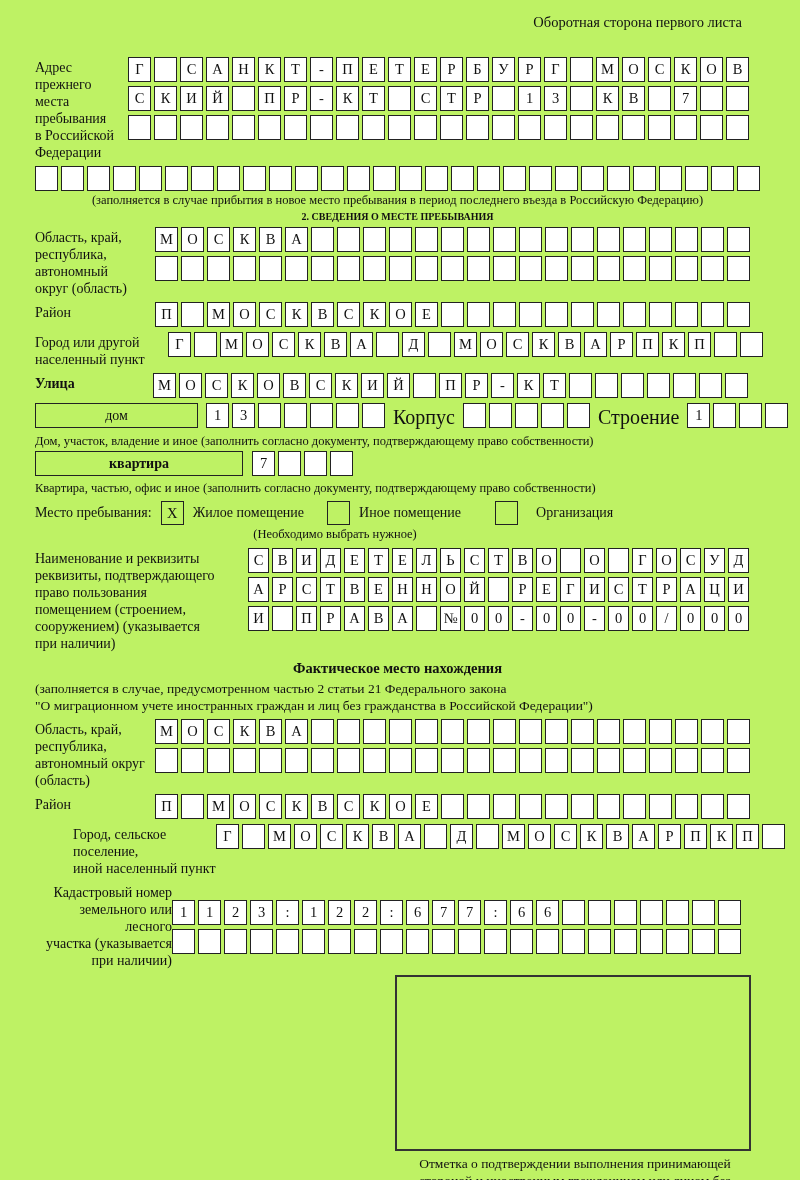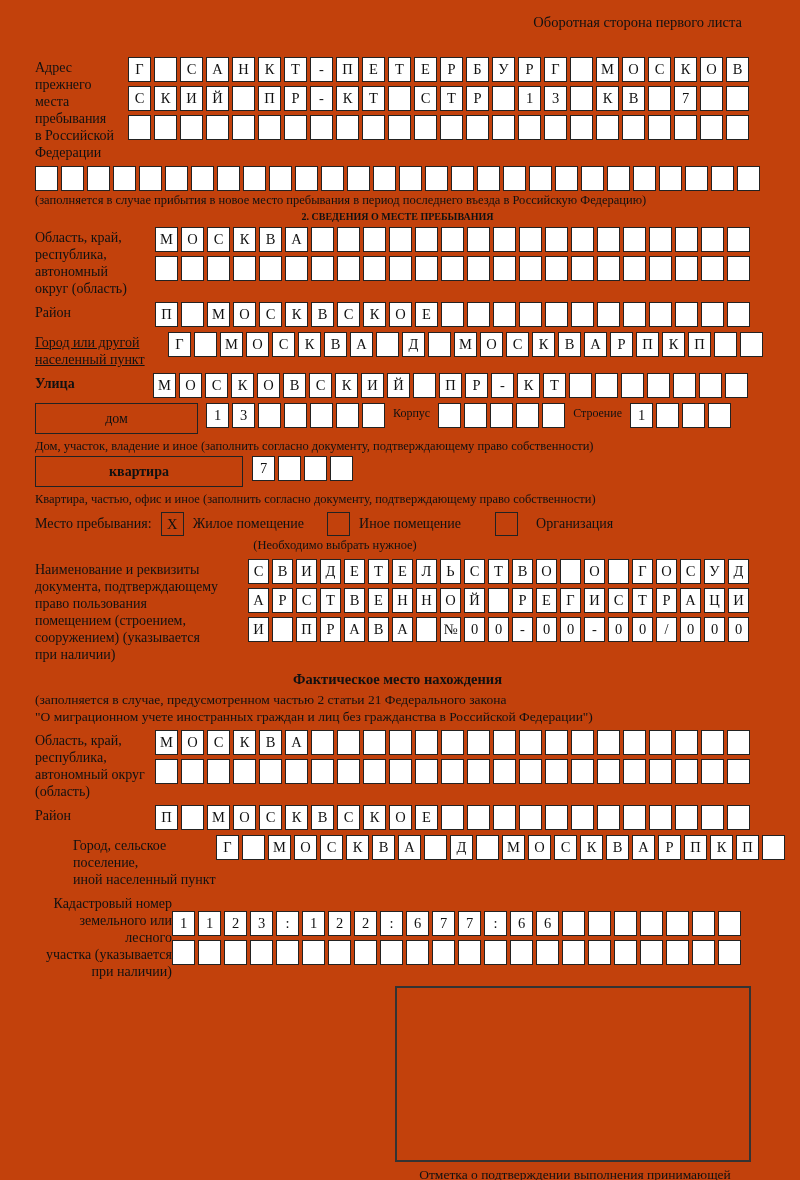--- a/index.html
+++ b/index.html
@@ -1,57 +1,57 @@
 <!DOCTYPE html>
 <html><head>
 <meta charset="utf-8">
 <style>
   * { margin:0; padding:0; box-sizing:border-box; }
   body { background:#fff; }
   .page {
-    width:800px; height:1180px; background:#c2410c;
+    width:800px; height:1180px; background:#bef264;
     font-family:"Liberation Serif", serif; color:#111;
     padding:14px 40px 0 35px; position:relative; overflow:hidden;
   }
   .top-note { text-align:right; font-size:14.5px; padding-right:18px; }
 
   .frow { display:flex; align-items:flex-start; margin-bottom:5px; }
   .label { font-size:14px; line-height:17px; flex:0 0 auto; padding-top:2px; }
   .lw93  { flex-basis:93px; }
   .lw120 { flex-basis:120px; }
-  .lw133 { flex-basis:133px;text-decoration:underline; }
+  .lw133 { flex-basis:133px; }
   .lw118 { flex-basis:118px;font-weight:bold; }
   .lw213 { flex-basis:213px; }
   .lw143 { flex-basis:143px;margin-left:38px; }
   .lw137 { flex-basis:137px;text-align:right; }
 
   .rows > .cells { margin-bottom:4px; }
   .rows > .cells:last-child { margin-bottom:0; }
 
   .cells { display:flex; gap:3px; flex:0 0 auto; }
   .cell {
     width:23px; height:25px; border:1.7px solid #222;
     display:flex; align-items:center; justify-content:center;
     font-size:14.5px; flex:0 0 auto; background:#fff;
   }
   .cells-sm .cell { width:21px; }
 
   .caption { font-size:12.5px; line-height:14px; margin:2px 0 3px 0; }
-  .center { }
+  .center { text-align:center; }
   .section-title { text-align:center; font-weight:bold; font-size:10px; margin:4px 0 5px 0; }
   .sub-title { text-align:center; font-weight:bold; font-size:14.5px; margin:8px 0 3px 0; }
   .note-line { font-size:13.5px; line-height:17px; }
 
   .wide-box {
-    height:31px; border:1.7px solid #222; display:flex;
+    height:25px; border:1.7px solid #222; display:flex;
     align-items:center; justify-content:center; font-size:14px; flex:0 0 auto;
   }
   .dom-box { width:163px; margin-right:8px; }
   .apt-box { width:208px; margin-right:9px;font-weight:bold; }
-  .inline-label { font-size:12px; margin:3px 8px 0 8px; flex:0 0 auto; }
+  .inline-label { font-size:20px; margin:3px 8px 0 8px; flex:0 0 auto; }
 
   .cb-row { display:flex; align-items:center; margin:6px 0 0 0; font-size:14px; }
   .cbox {
     width:23px; height:24px; border:1.7px solid #222; margin:0 9px 0 9px;
     display:flex; align-items:center; justify-content:center; font-size:14.5px; flex:0 0 auto;
   }
   .cb-label { margin-right:14px; }
   .sub-caption { font-size:12.5px; margin:2px 0 6px 150px; width:300px; text-align:center; }
 
   .kad-rows { margin-top:18px; }
@@ -390,21 +390,21 @@
     <span class="cbox"></span>
     <span class="cb-label">Иное помещение</span>
     <span class="cbox" style="margin-left:20px; margin-right:18px;"></span>
     <span class="cb-label">Организация</span>
   </div>
   <div class="sub-caption">(Необходимо выбрать нужное)</div>
 
   <div class="frow">
     <div class="label lw213">
         <div>Наименование и реквизиты</div>
-        <div>документа, подтверждающему</div>
+        <div>реквизиты, подтверждающего</div>
         <div>право пользования</div>
         <div>помещением (строением,</div>
         <div>сооружением) (указывается</div>
         <div>при наличии)</div>
       </div>
     <div class="rows cells-sm">
       <div class="cells">
           <span class="cell">С</span>
           <span class="cell">В</span>
           <span class="cell">И</span>

